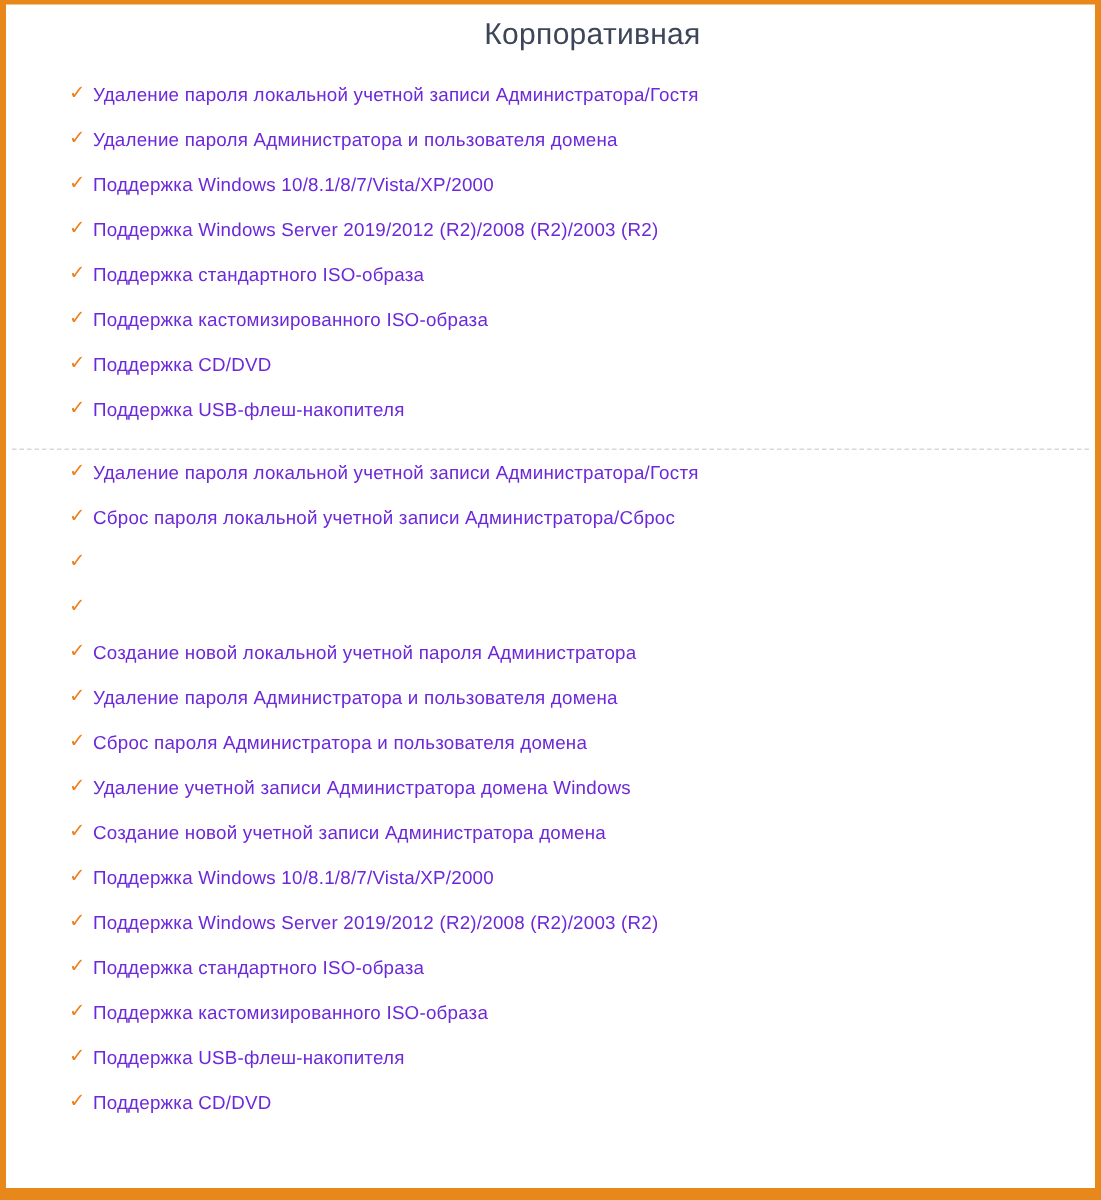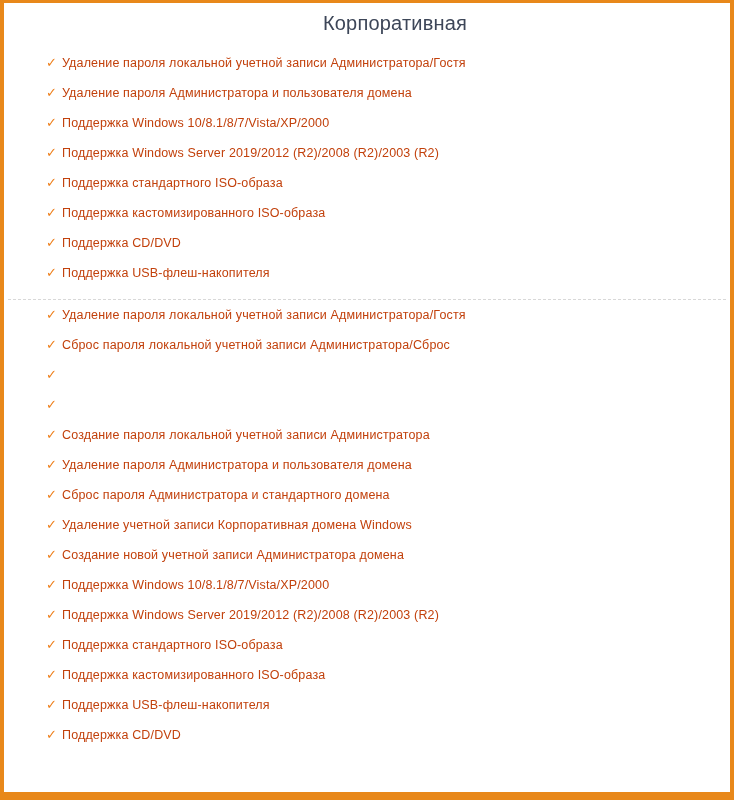--- a/index.html
+++ b/index.html
@@ -67,21 +67,21 @@
     color: #ee7f1b;
     font-size: 13px;
     line-height: 30px;
     width: 16px;
     flex: 0 0 16px;
     text-align: left;
     font-family: "DejaVu Sans", sans-serif;
   }
 
   .feature-label {
-    color: #c2410c;
+    color: #6d28d9;
     font-size: 12.5px;
     line-height: 30px;
     letter-spacing: 0.15px;
     font-family: "Liberation Sans", "DejaVu Sans", sans-serif;
   }
 
   
   .section-divider {
     height: 0;
     margin: 11px 4px 0 4px;
@@ -144,33 +144,33 @@
           <span class="feature-label">Сброс пароля локальной учетной записи Администратора/Сброс</span>
         </li>
         <li class="feature-item">
           <span class="check-icon">✓</span>
         </li>
         <li class="feature-item">
           <span class="check-icon">✓</span>
         </li>
         <li class="feature-item">
           <span class="check-icon">✓</span>
-          <span class="feature-label">Создание пароля локальной учетной записи Администратора</span>
+          <span class="feature-label">Создание новой локальной учетной пароля Администратора</span>
         </li>
         <li class="feature-item">
           <span class="check-icon">✓</span>
           <span class="feature-label">Удаление пароля Администратора и пользователя домена</span>
         </li>
         <li class="feature-item">
           <span class="check-icon">✓</span>
-          <span class="feature-label">Сброс пароля Администратора и стандартного домена</span>
-        </li>
-        <li class="feature-item">
-          <span class="check-icon">✓</span>
-          <span class="feature-label">Удаление учетной записи Корпоративная домена Windows</span>
+          <span class="feature-label">Сброс пароля Администратора и пользователя домена</span>
+        </li>
+        <li class="feature-item">
+          <span class="check-icon">✓</span>
+          <span class="feature-label">Удаление учетной записи Администратора домена Windows</span>
         </li>
         <li class="feature-item">
           <span class="check-icon">✓</span>
           <span class="feature-label">Создание новой учетной записи Администратора домена</span>
         </li>
         <li class="feature-item">
           <span class="check-icon">✓</span>
           <span class="feature-label">Поддержка Windows 10/8.1/8/7/Vista/XP/2000</span>
         </li>
         <li class="feature-item">

